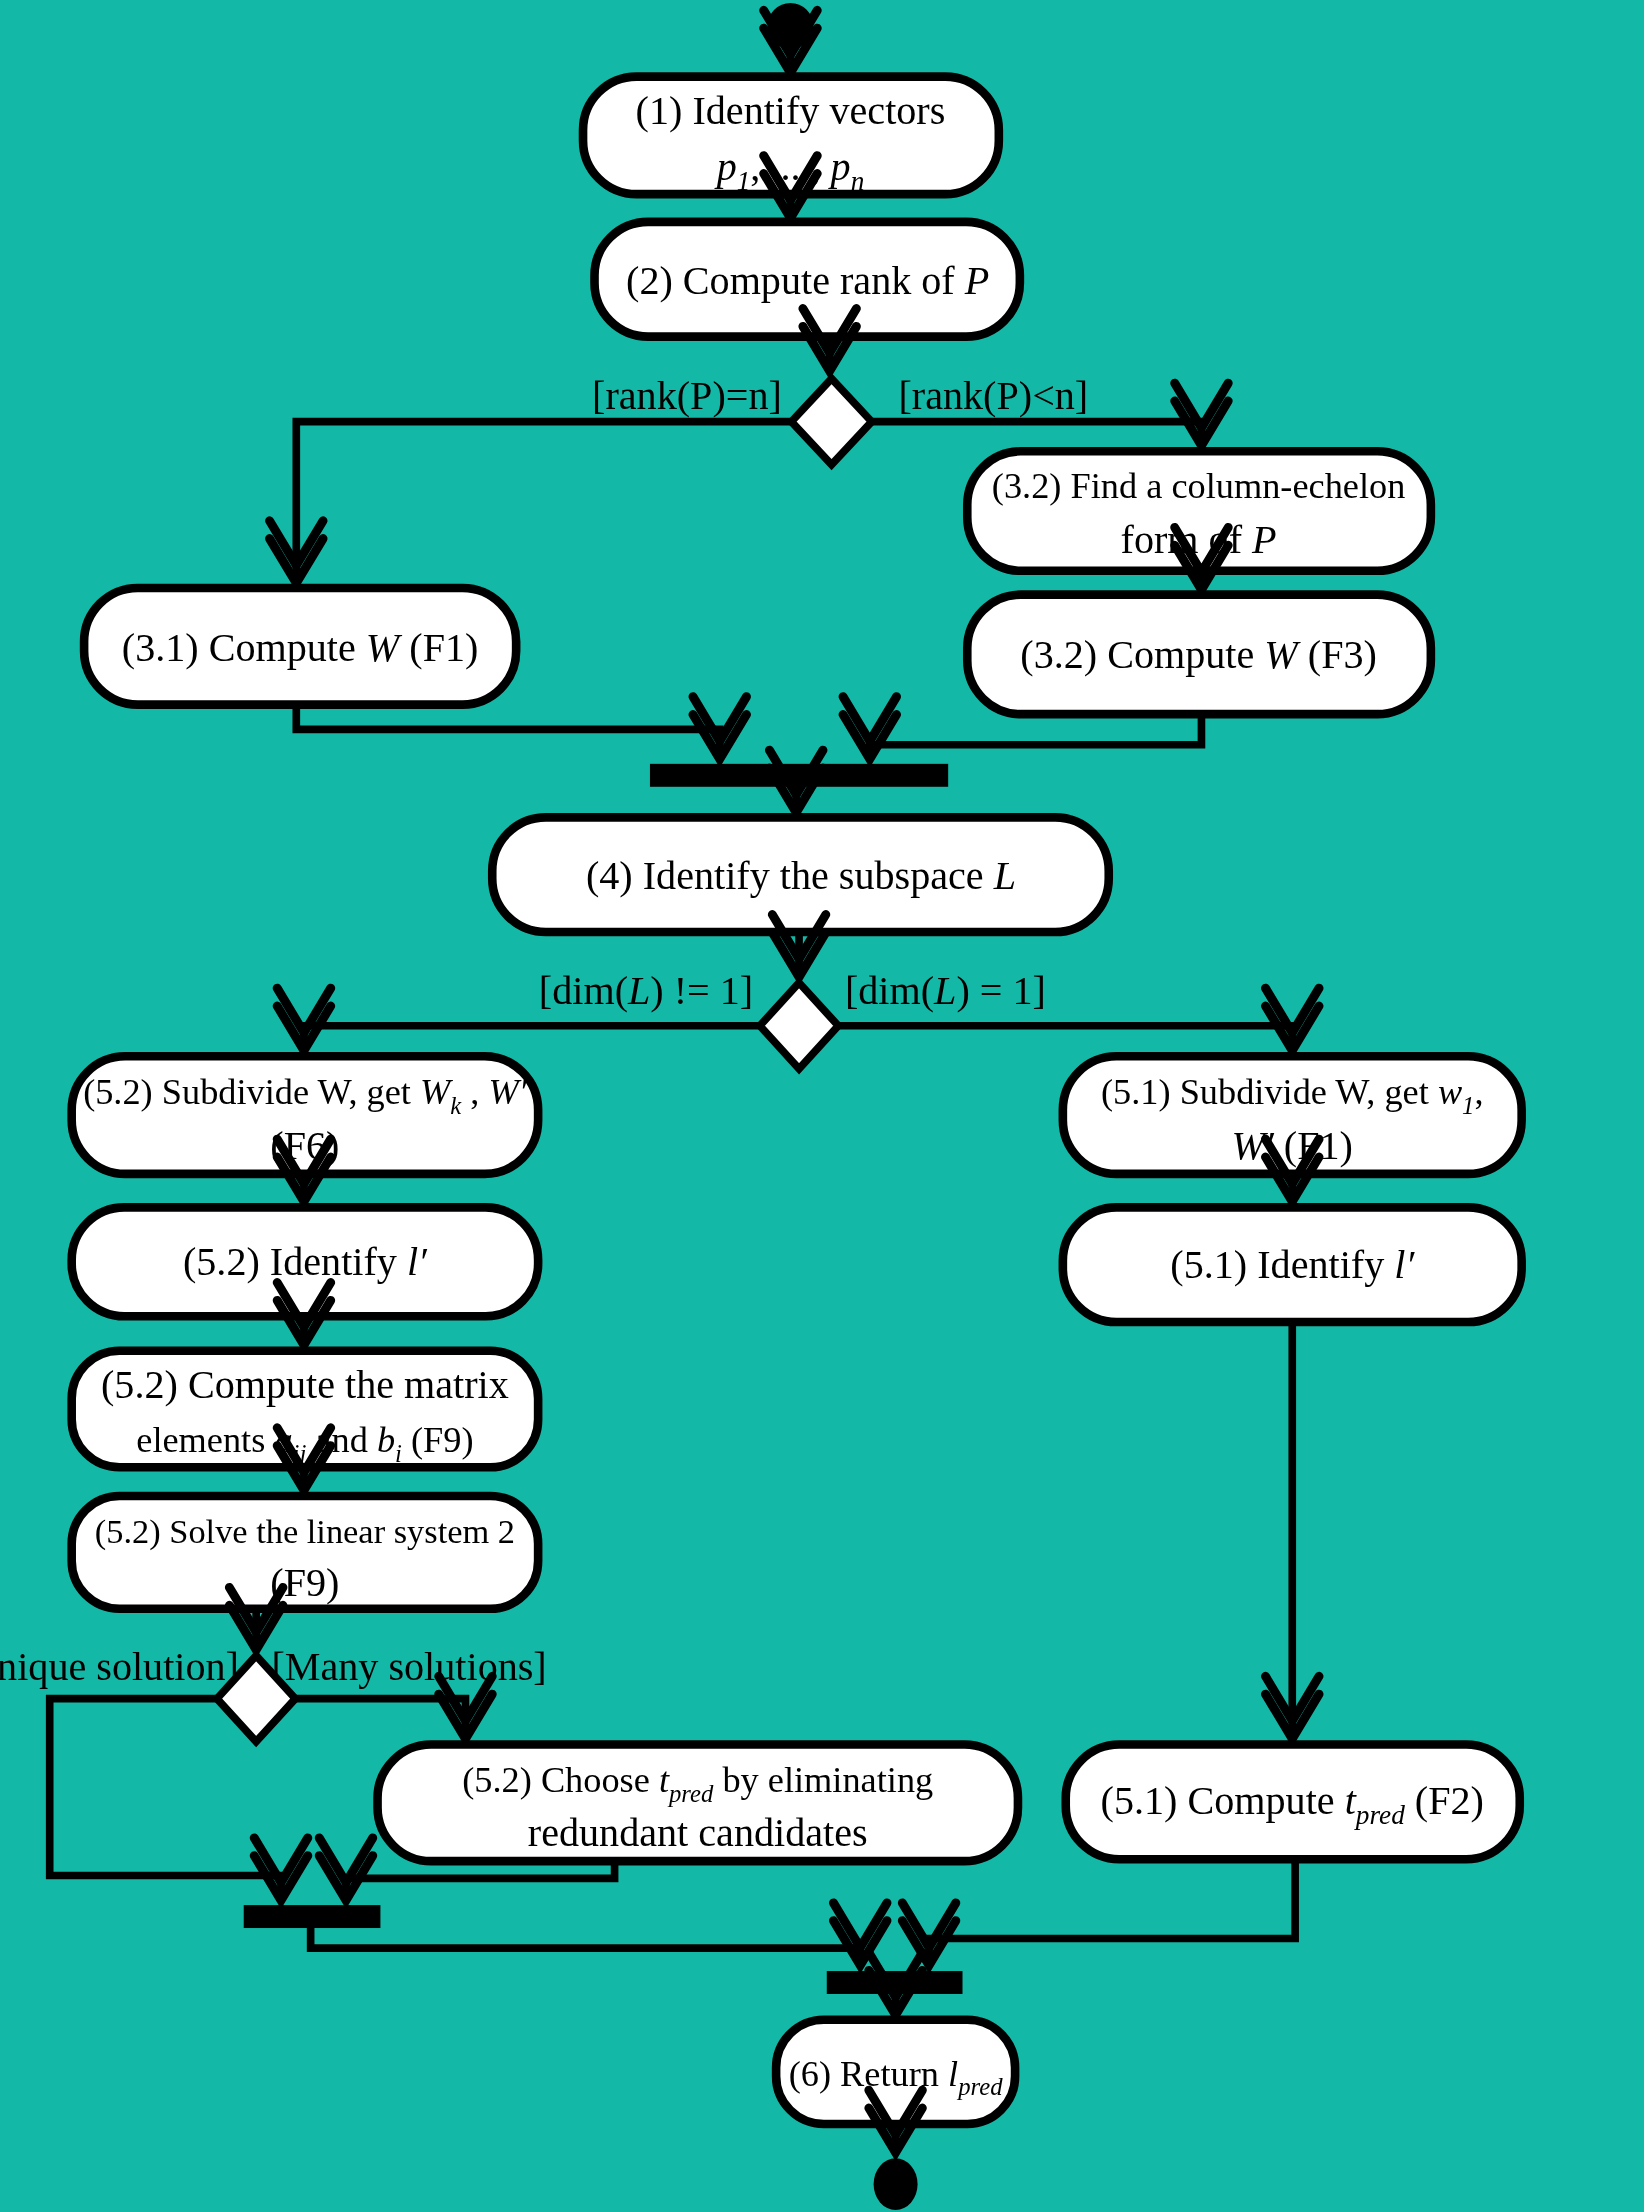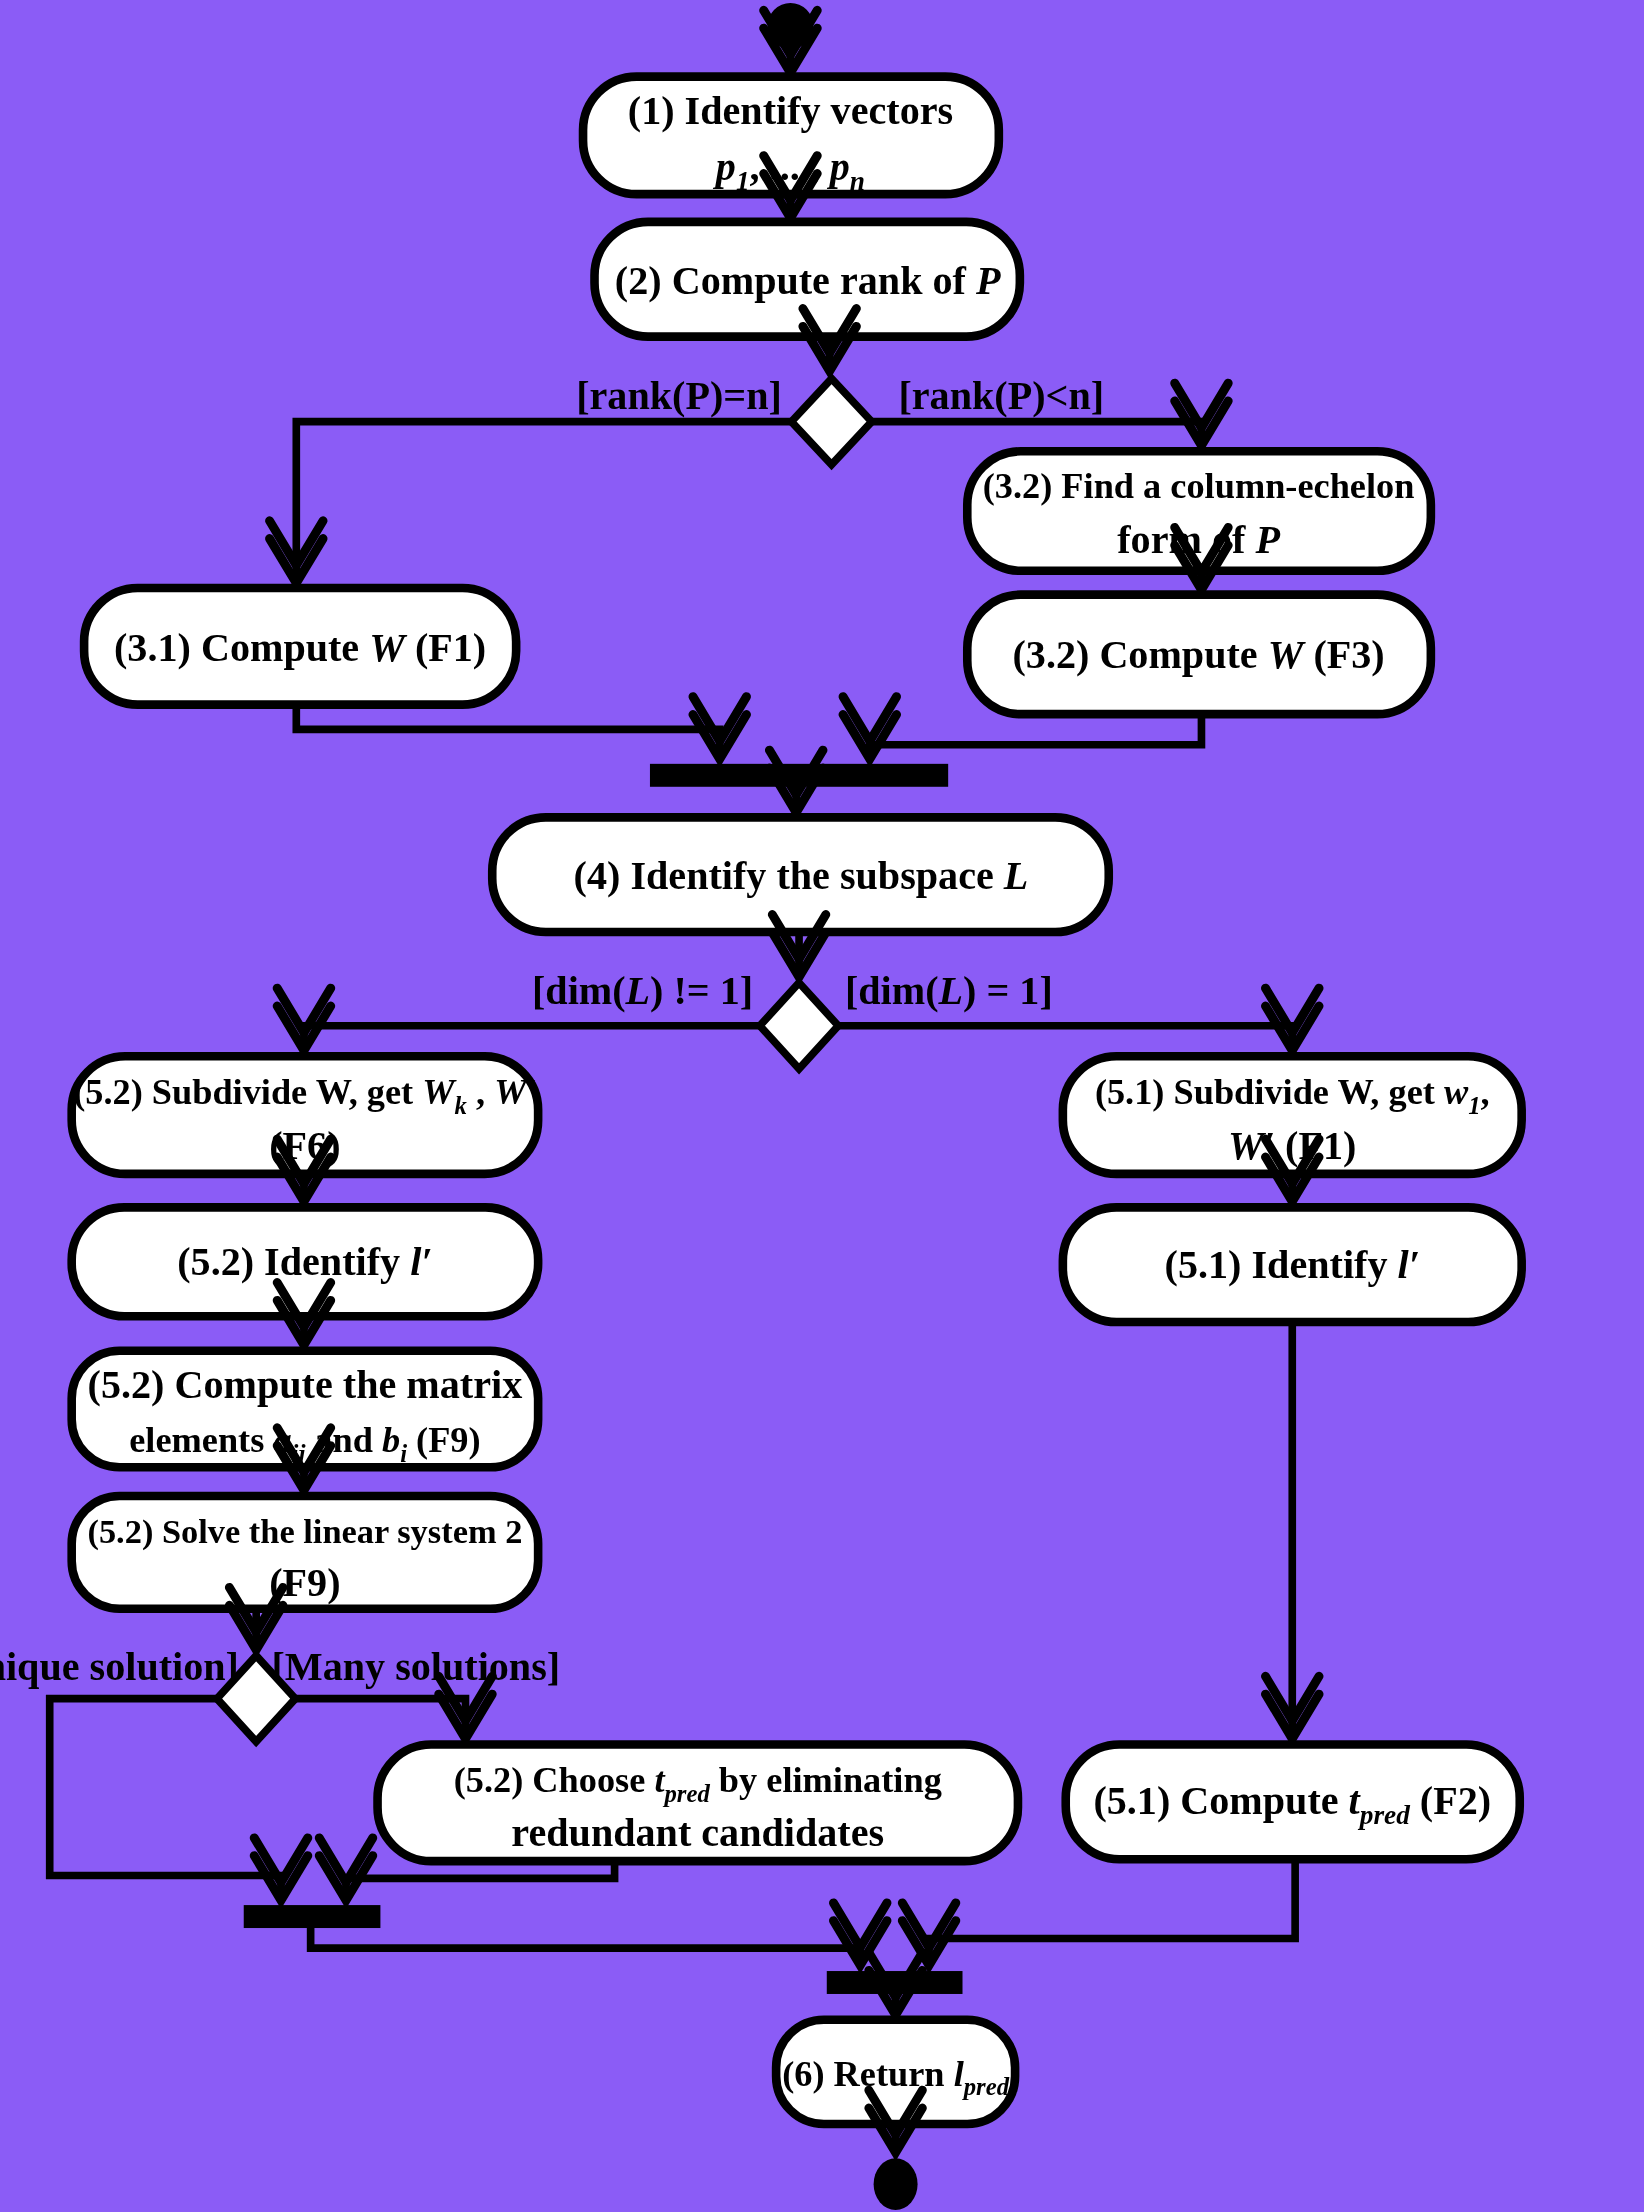--- a/index.html
+++ b/index.html
@@ -1,16 +1,16 @@
 <!DOCTYPE html>
 <html><head>
 <meta charset="utf-8">
 <style>
   html,body{margin:0;padding:0;background:#ffffff;}
-  .stage{width:1644px;height:2213px;background:#8b5cf6;position:relative;font-weight:bold;}
+  .stage{width:1644px;height:2213px;background:#14b8a6;position:relative;}
   svg{display:block;}
   svg text{
     font-family:"Liberation Serif","DejaVu Serif",serif;
     font-size:42px;
     fill:#000000;
   }
   .s{font-size:38px;}
   .s36{font-size:36px;}
   .it{font-style:italic;}
   .sub{font-size:68%;font-style:italic;}

